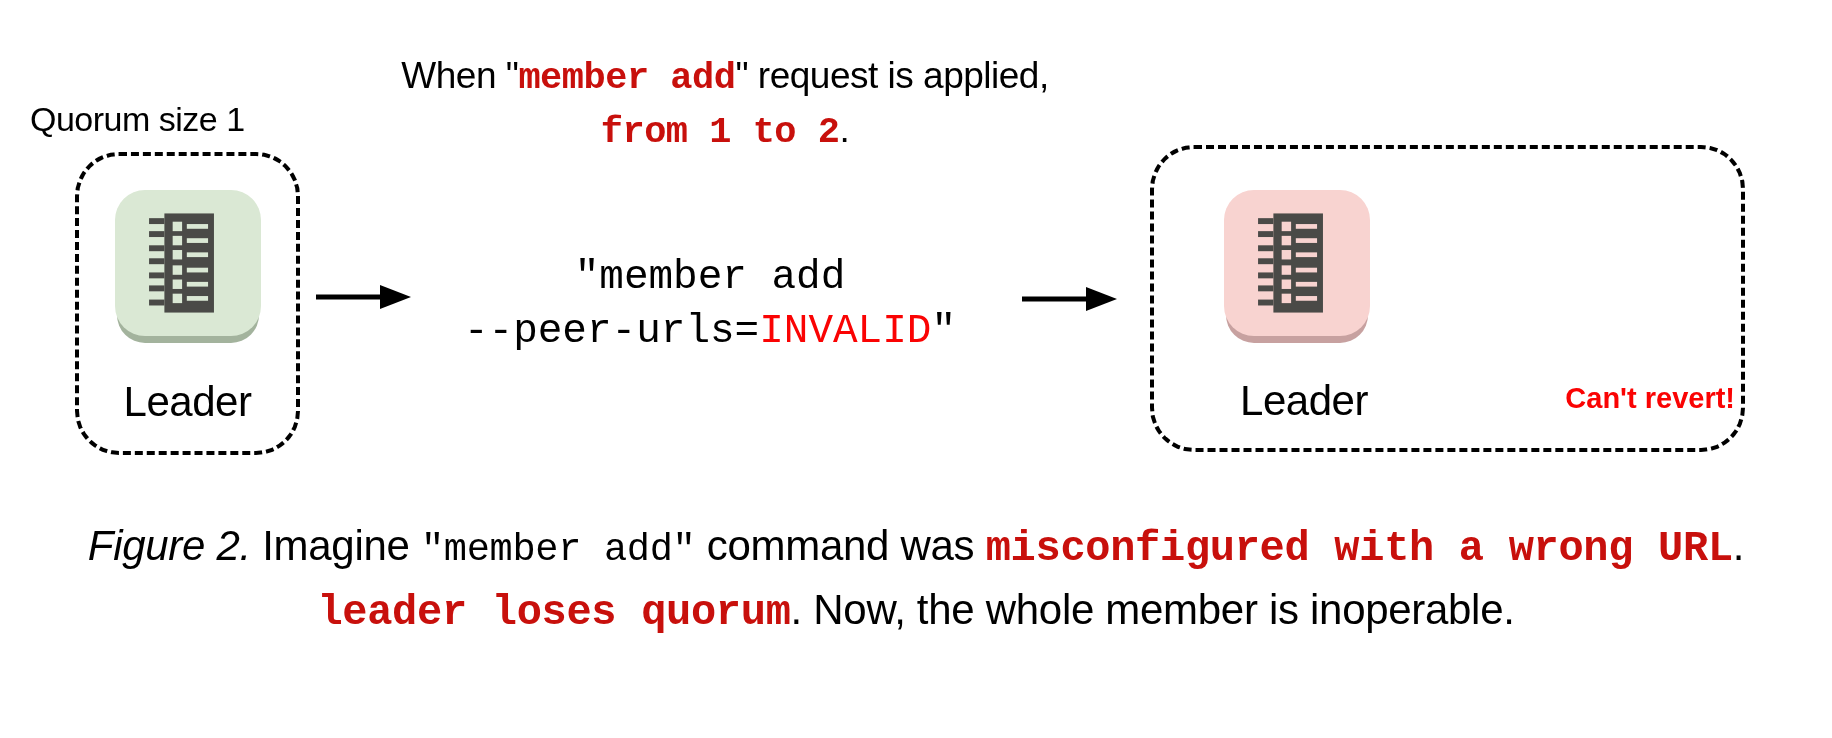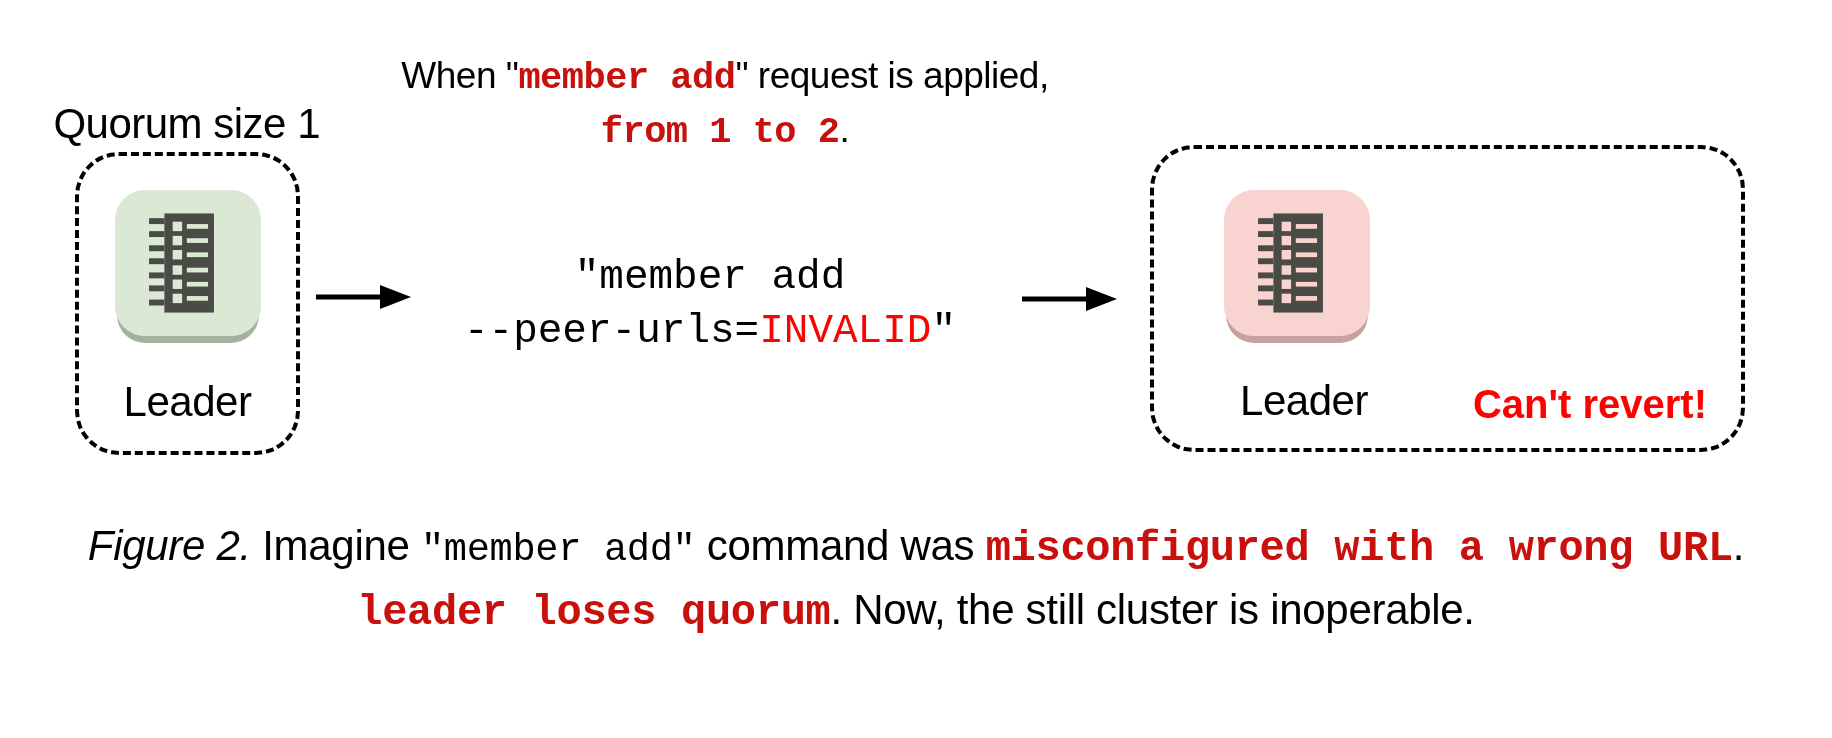--- a/index.html
+++ b/index.html
@@ -2,22 +2,22 @@
 <html style="--bright-red: #fa0303; --dark-red: #c8100c; --green-icon-bg: #dae8d4; --green-icon-shadow: #a3b39d; --pink-icon-bg: #f8d3d0; --pink-icon-shadow: #c7a1a0; --glyph-dark: #4a4a47;"><head>
 <meta charset="utf-8">
 <style>
   html,body { margin:0; padding:0; background:#ffffff; }
   .canvas {
     position:relative; width:1832px; height:738px; background:#fff;
     font-family:"Liberation Sans", sans-serif; color:#000; overflow:hidden;
   }
   
   .cluster-title {
-    position:absolute; font-size:42px; letter-spacing:-0.5px;
-    text-align:right; white-space:nowrap;
+    position:absolute; font-size:34px; letter-spacing:-0.5px;
+    text-align:left; white-space:nowrap;
   }
   .title-left  { left:30px;   top:100px; width:290px; }
   .title-right { left:1294px; top:94px;  width:300px; }
 
   
   .cluster-box {
     position:absolute; box-sizing:border-box;
     border:4px dashed #000; border-radius:44px;
   }
   .box-left  { left:75px;   top:152px; width:225px; height:303px; }
@@ -66,22 +66,22 @@
   .arrow-left-pos  { left:316px;  top:282px; }
   .arrow-right-pos { left:1022px; top:284px; }
 
   
   .expect-note {
     position:absolute; left:291px; top:40px; width:290px;
     font-size:41px; font-style:italic; line-height:52px; text-align:center;
   }
   .warning {
     position:absolute; left:291px; top:233px; width:290px;
-    font-size:40px; font-weight:bold; color:var(--bright-red,#fa0303);
-    text-align:center; white-space:nowrap;
+    font-size:29px; font-weight:bold; color:var(--bright-red,#fa0303);
+    text-align:right; white-space:nowrap;
   }
 
   
   .caption {
     position:absolute; left:0; top:516px; width:1832px;
     font-size:42px; line-height:59px; letter-spacing:-0.3px; text-align:center;
   }
   .caption .cap-line { white-space:nowrap; }
   .caption .fig-italic { font-style:italic; }
   .caption .code {
@@ -176,16 +176,16 @@
         </g>
       </svg>
     </div>
     <div class="node-label label-right">Leader</div>
 
     <div class="warning">Can't revert!</div>
   </div>
 
   <div class="caption">
     <div class="cap-line"><span class="fig-italic">Figure 2.</span><span> Imagine </span><span class="code">"member add"</span><span> command was </span><span class="em-red">misconfigured with a wrong URL</span><span>.</span></div>
-    <div class="cap-line"><span class="em-red">leader loses quorum</span><span>. Now, the still cluster is inoperable.</span></div>
+    <div class="cap-line"><span class="em-red">leader loses quorum</span><span>. Now, the whole member is inoperable.</span></div>
   </div>
 
 </div>
 
 </body></html>

